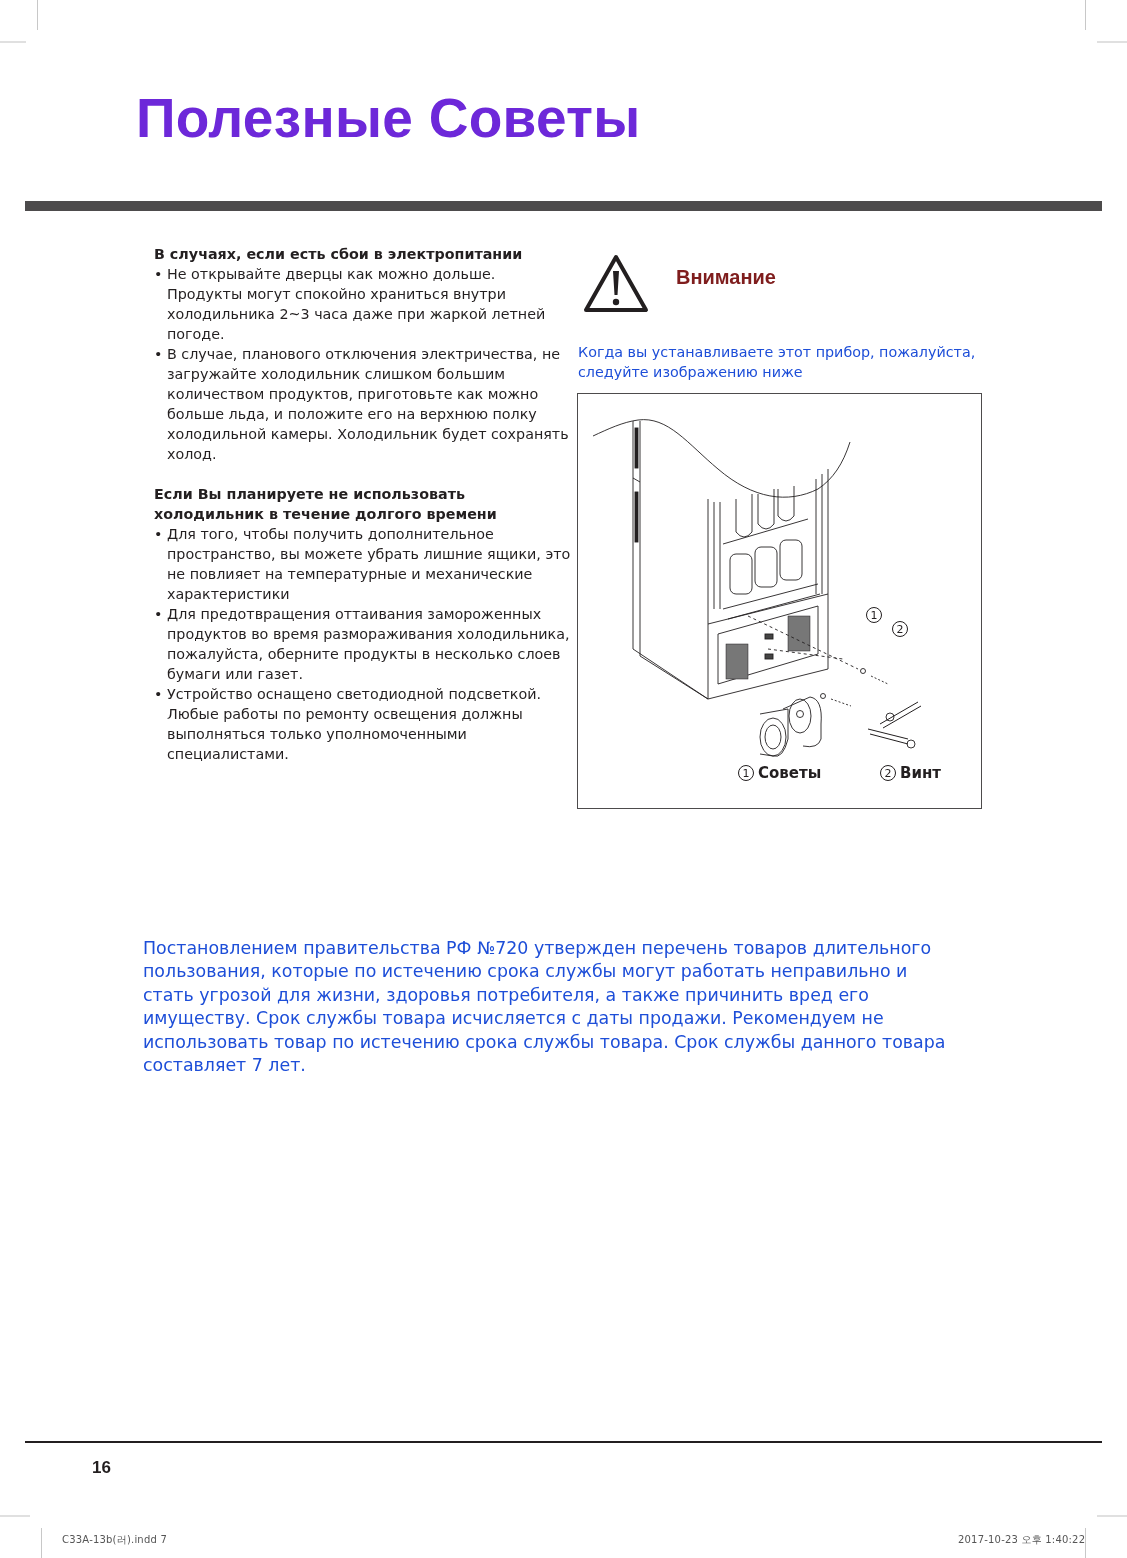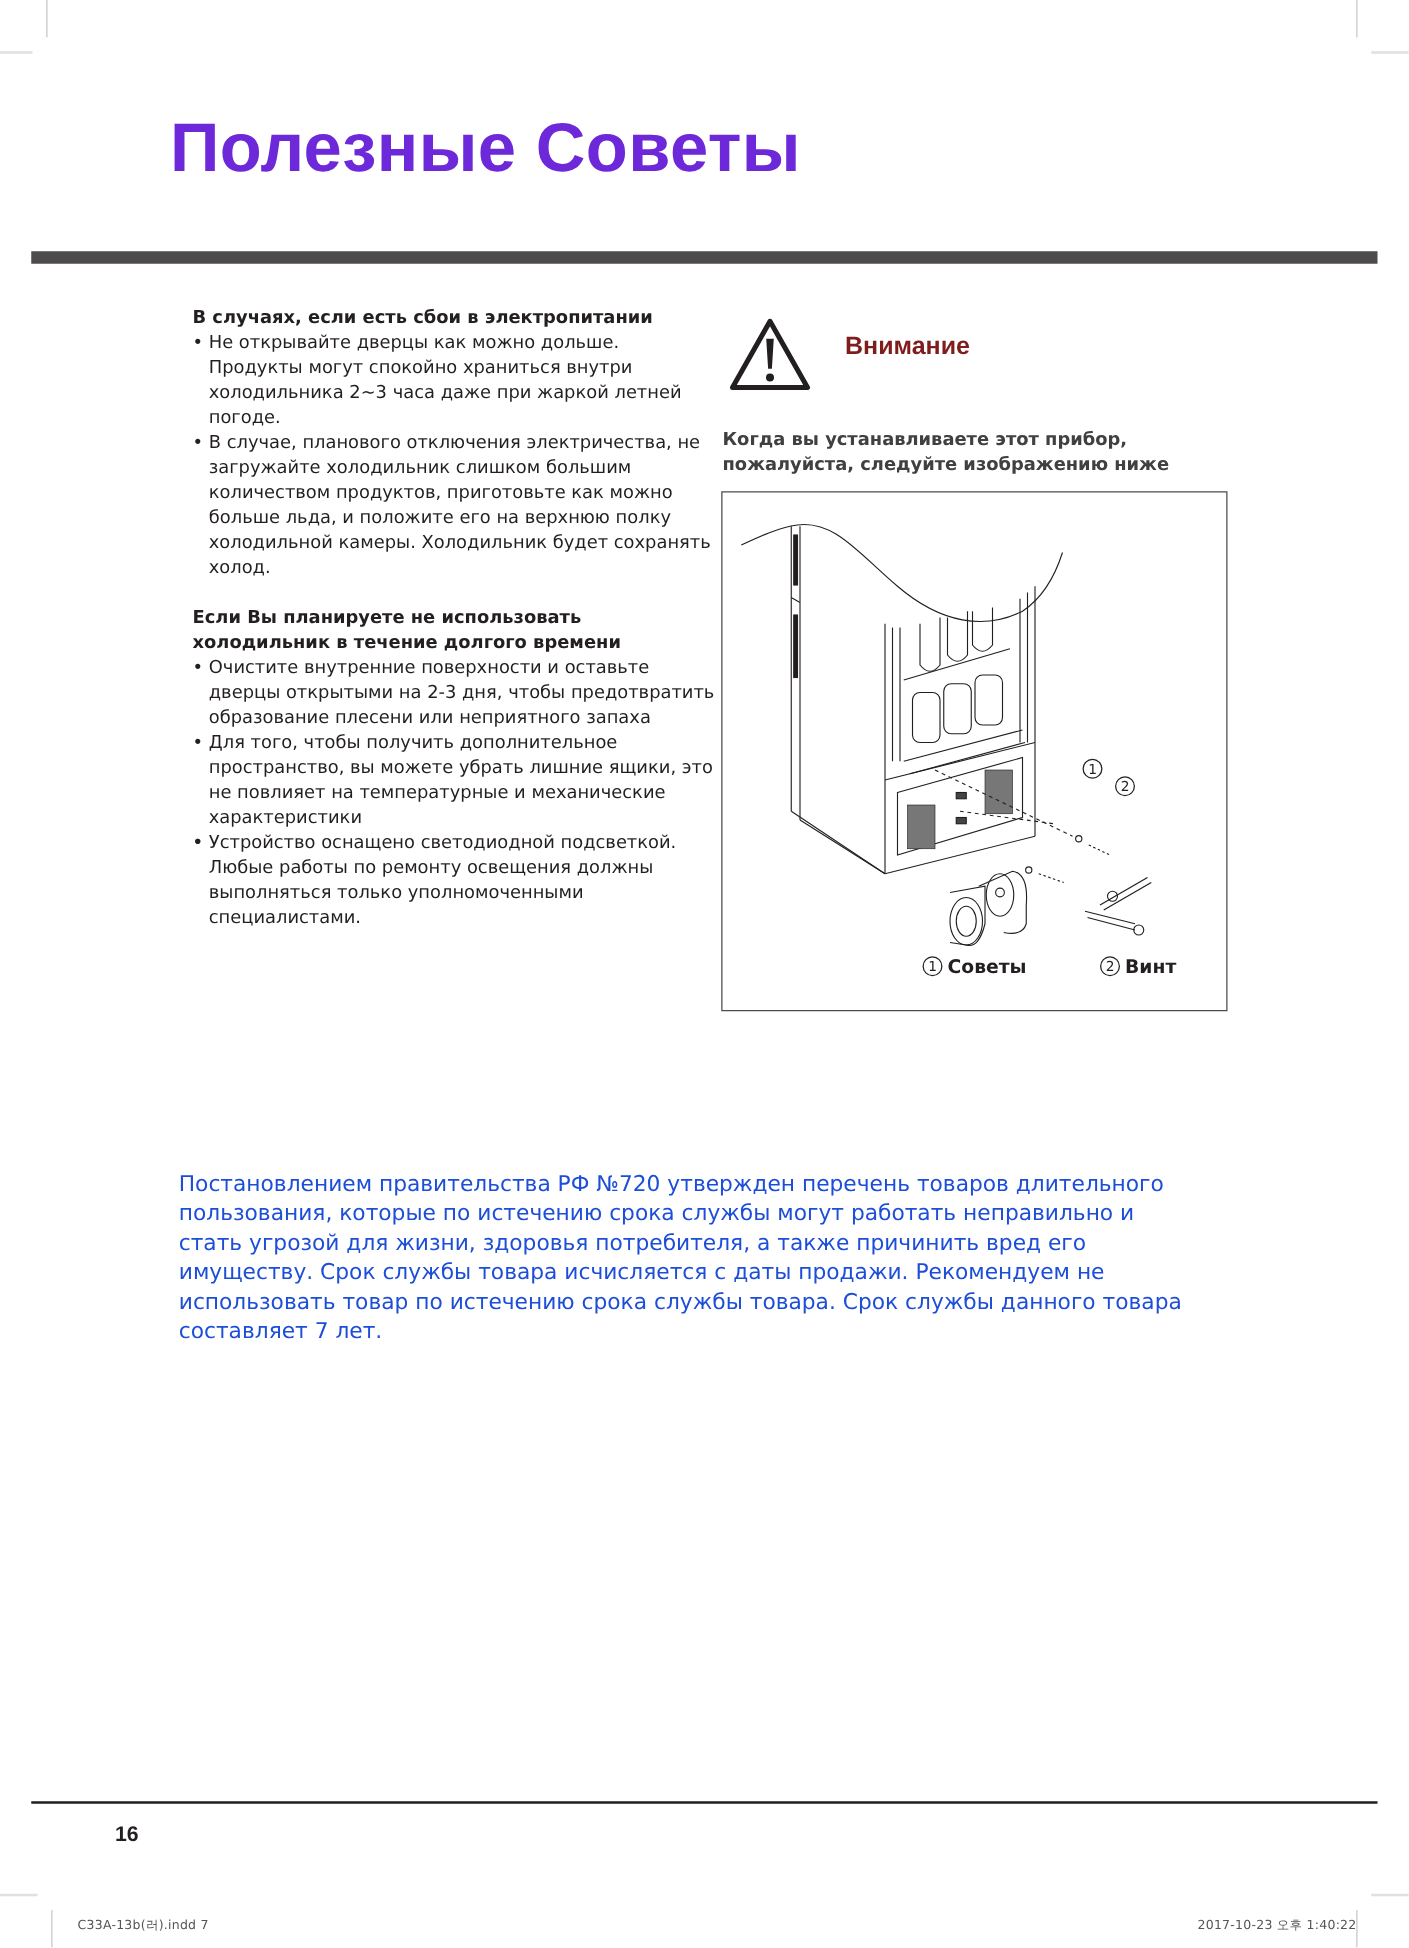--- a/index.html
+++ b/index.html
@@ -13,21 +13,21 @@
   .left-col { position:absolute; left:154px; top:244px; width:420px; font-size:14.3px; line-height:20px; color:#231f20; }
   .section-heading { font-weight:bold; margin:0; }
   .bullets { list-style:none; margin:0; padding:0; }
   .bullets li { position:relative; padding-left:13px; }
   .bullets li::before { content:"•"; position:absolute; left:0; top:0; }
   .gap { height:20px; }
   .para { display:block; }
 
   .warn-icon { position:absolute; left:583px; top:253px; width:66px; height:60px; }
   .warn-label { position:absolute; left:676px; top:266px; font-family:"Liberation Sans", sans-serif; font-weight:bold; font-size:20px; color:#7f1d1d; }
-  .install-heading { position:absolute; left:578px; top:342px; width:420px; font-weight:bold; font-size:14.3px; line-height:20px; color:#404040; }
+  .install-heading { position:absolute; left:578px; top:342px; width:420px; font-weight:normal; font-size:14.3px; line-height:20px; color:#1d4ed8; }
 
   .figure-box { position:absolute; left:577px; top:393px; width:405px; height:416px; border:1.5px solid #4d4b4c; box-sizing:border-box; }
   .figure-box svg { position:absolute; left:0; top:0; }
   .fig-label { position:absolute; top:370px; font-weight:bold; font-size:15px; color:#231f20; display:flex; align-items:center; gap:4px; }
   .circ { display:inline-flex; align-items:center; justify-content:center; width:16px; height:16px; border:1px solid #231f20; border-radius:50%; font-size:11px; font-weight:normal; box-sizing:border-box; }
 
   .legal-text { position:absolute; left:143px; top:937px; width:810px; font-size:17.4px; line-height:23.4px; color:#1d4ed8; margin:0; }
 
   .footer-rule { position:absolute; left:25px; top:1441px; width:1077px; height:2px; background:#231f20; }
   .page-number { position:absolute; left:92px; top:1458px; font-family:"Liberation Sans", sans-serif; font-weight:bold; font-size:17px; color:#231f20; }
@@ -51,23 +51,23 @@
 
 <div class="left-col">
   <p class="section-heading">В случаях, если есть сбои в электропитании</p>
   <ul class="bullets">
     <li>Не открывайте дверцы как можно дольше. Продукты могут спокойно храниться внутри холодильника 2~3 часа даже при жаркой летней погоде.</li>
     <li>В случае, планового отключения электричества, не загружайте холодильник слишком большим количеством продуктов, приготовьте как можно больше льда, и положите его на верхнюю полку холодильной камеры. Холодильник будет сохранять холод.</li>
   </ul>
   <div class="gap"></div>
   <p class="section-heading">Если Вы планируете не использовать холодильник в течение долгого времени</p>
   <ul class="bullets">
-    <li>Очистите внутренние поверхности и оставьте дверцы открытыми на 2-3 дня, чтобы предотвратить образование плесени или неприятного запаха</li>
     <li>Для того, чтобы получить дополнительное пространство, вы можете убрать лишние ящики, это не повлияет на температурные и механические характеристики</li>
     <li>
+      <span class="para">Для предотвращения оттаивания замороженных продуктов во время размораживания холодильника, пожалуйста, оберните продукты в несколько слоев бумаги или газет.</span>
     </li>
     <li>Устройство оснащено светодиодной подсветкой. Любые работы по ремонту освещения должны выполняться только уполномоченными специалистами.</li>
   </ul>
 </div>
 
 <svg class="warn-icon" viewBox="0 0 66 60">
   <path d="M33 4 L63 57 L3 57 Z" fill="none" stroke="#231f20" stroke-width="4" stroke-linejoin="round"></path>
   <path d="M30 18 L36 18 L34.5 42 L31.5 42 Z" fill="#231f20"></path>
   <circle cx="33" cy="49" r="3.2" fill="#231f20"></circle>
 </svg>

